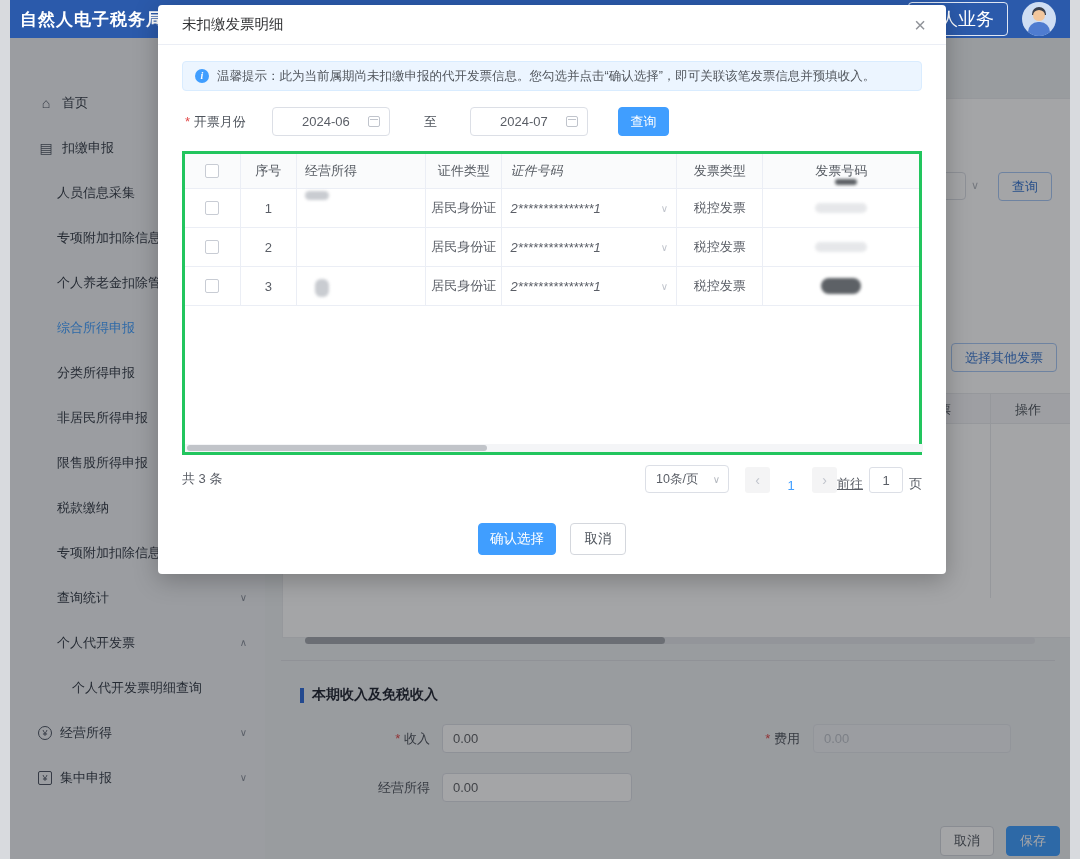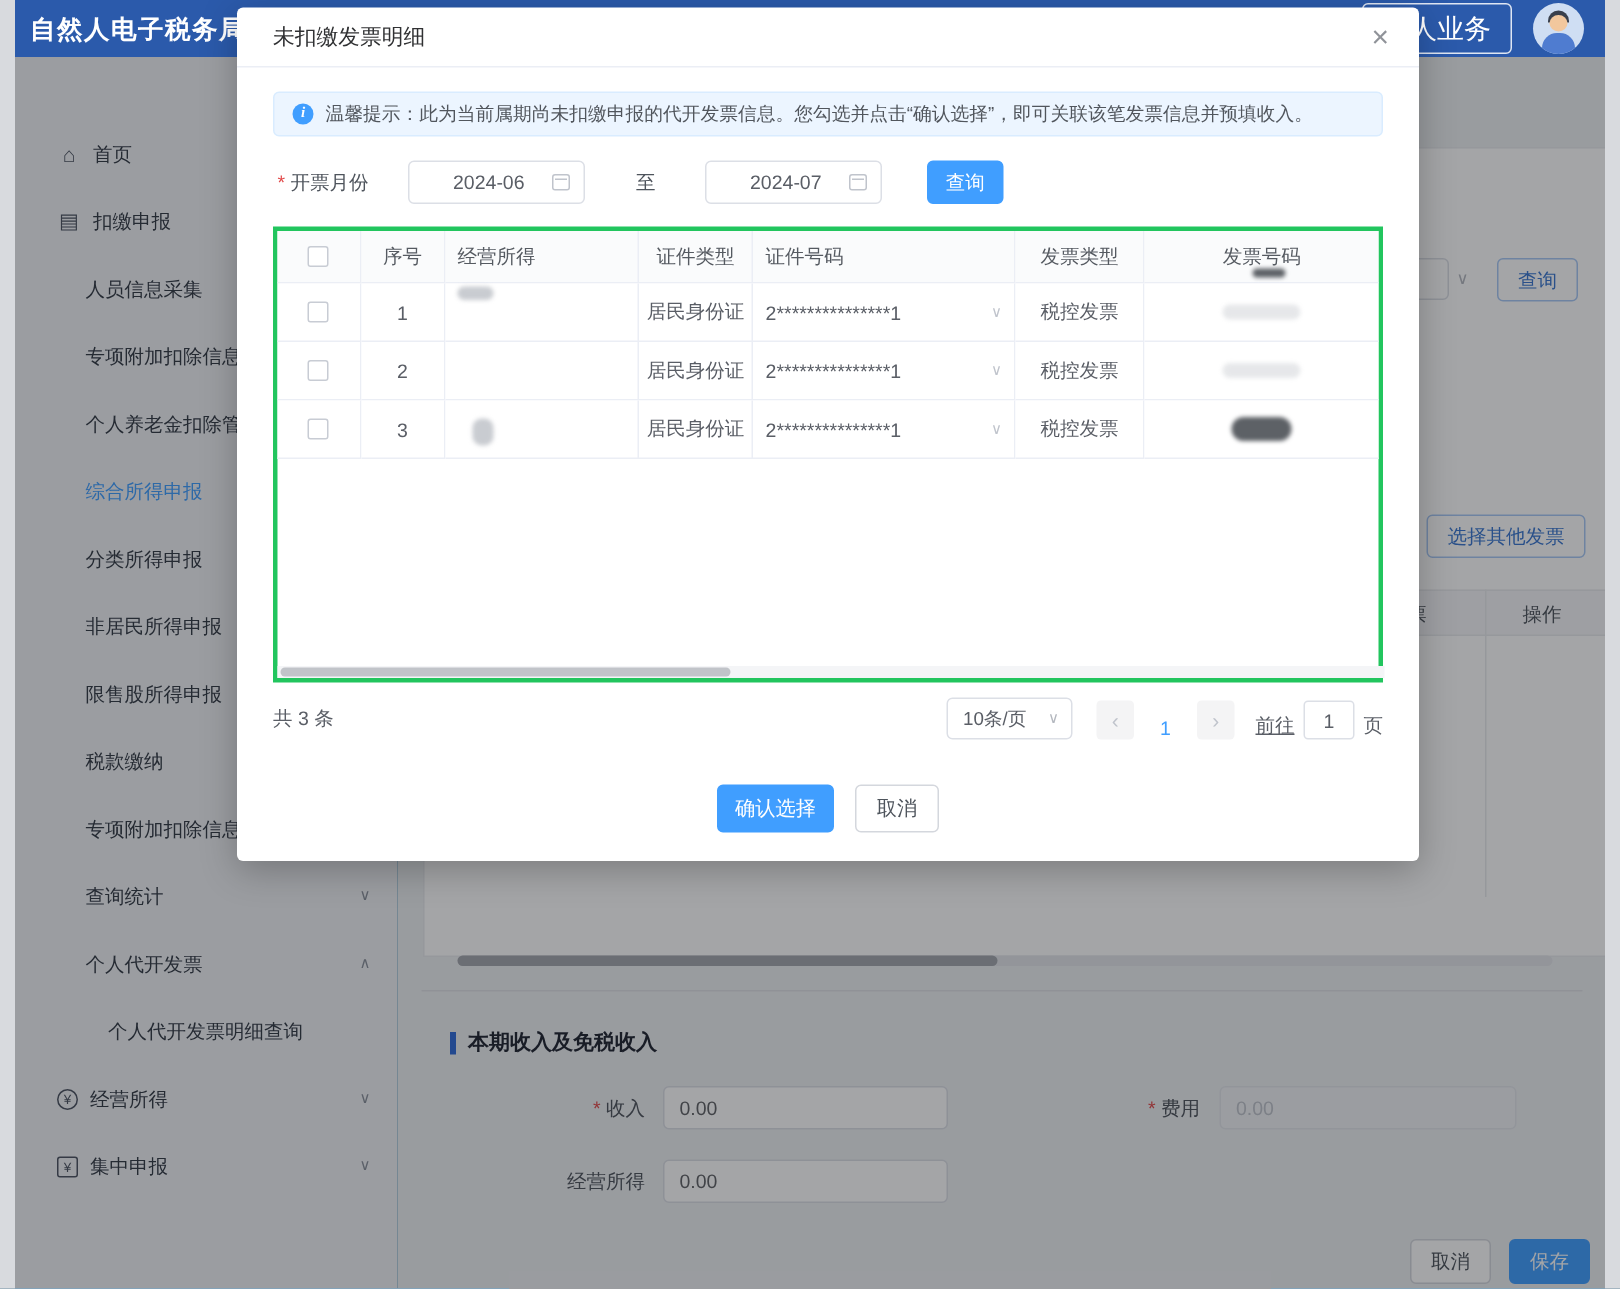--- a/index.html
+++ b/index.html
@@ -77,38 +77,38 @@
   .m-table { margin:15px 24px 0; width:740px; border:3px solid #22c55e; position:relative; height:304px; }
   .t-row { display:flex; }
   .t-cell { border-right:1px solid #ebeef5; display:flex; align-items:center; font-size:13px; color:#5a5e66; position:relative; }
   .t-cell:last-child { border-right:none; }
   .t-head .t-cell { height:35px; background:#fafbfc; color:#555a61; border-bottom:1px solid #ebeef5; }
   .t-body .t-cell { height:39px; border-bottom:1px solid #ebeef5; background:#fff; }
   .c0 { width:56px; justify-content:center; }
   .c1 { width:57px; justify-content:center; }
   .c2 { width:130px; padding-left:8px; }
   .c3 { width:77px; justify-content:center; }
-  .c4 { width:176px; padding:0 8px 0 8px; justify-content:space-between; }
+  .c4 { width:176px; padding:0 8px 0 8px; justify-content:space-between;font-style:italic; }
   .c5 { width:87px; justify-content:center; }
   .c6 { width:157px; justify-content:center; }
   .chk { appearance:none; -webkit-appearance:none; width:14px; height:14px; border:1px solid #c8ccd4; border-radius:2px; background:#fff; cursor:pointer; }
   .cell-chevron { color:#c0c4cc; font-size:10px; }
   .smudge { border-radius:6px; filter:blur(1.5px); }
   .smudge.light { background:#c9ccd1; }
   .smudge.dark { background:#5d6166; }
   .m-hscroll { position:absolute; left:0; bottom:0; width:738px; height:8px; background:#f4f5f7; }
   .m-hscroll-thumb { position:absolute; left:2px; top:1px; width:300px; height:6px; background:#c1c4c9; border-radius:3px; }
   .m-pagination { margin:10px 24px 0; display:flex; align-items:center; font-size:13px; color:#5a5e66; }
   .pg-right { margin-left:auto; display:flex; align-items:flex-end; }
   .pg-select { position:relative; width:84px; height:28px; border:1px solid #dcdfe6; border-radius:4px; display:flex; align-items:center; padding-left:10px; font-size:12.5px; color:#5a5e66; cursor:pointer; }
   .pg-select .sel-chev { position:absolute; right:8px; color:#b3b7be; font-size:10px; }
   .pg-btn { width:25px; height:26px; background:#f4f4f5; border:none; border-radius:3px; color:#c0c4cc; font-size:14px; line-height:1; cursor:pointer; margin-left:16px; font-family:inherit; }
   .pg-btn.next { margin-left:14px; }
   .pg-current { color:#409eff; margin-left:14px; width:14px; text-align:center; }
-  .pg-goto { margin-left:14px;text-decoration:underline; }
+  .pg-goto { margin-left:0;text-decoration:underline; }
   .pg-goto-input { width:34px; height:26px; border:1px solid #dcdfe6; border-radius:3px; text-align:center; font-size:13px; color:#5a5e66; margin:0 6px; font-family:inherit; }
   .m-footer { margin-top:30px; display:flex; justify-content:center; gap:14px; }
   .m-confirm { width:78px; height:32px; font-size:13.5px; }
   .m-cancel { width:56px; height:32px; font-size:13.5px; }
 </style>
 </head>
 <body>
 
 <div class="app">
 

